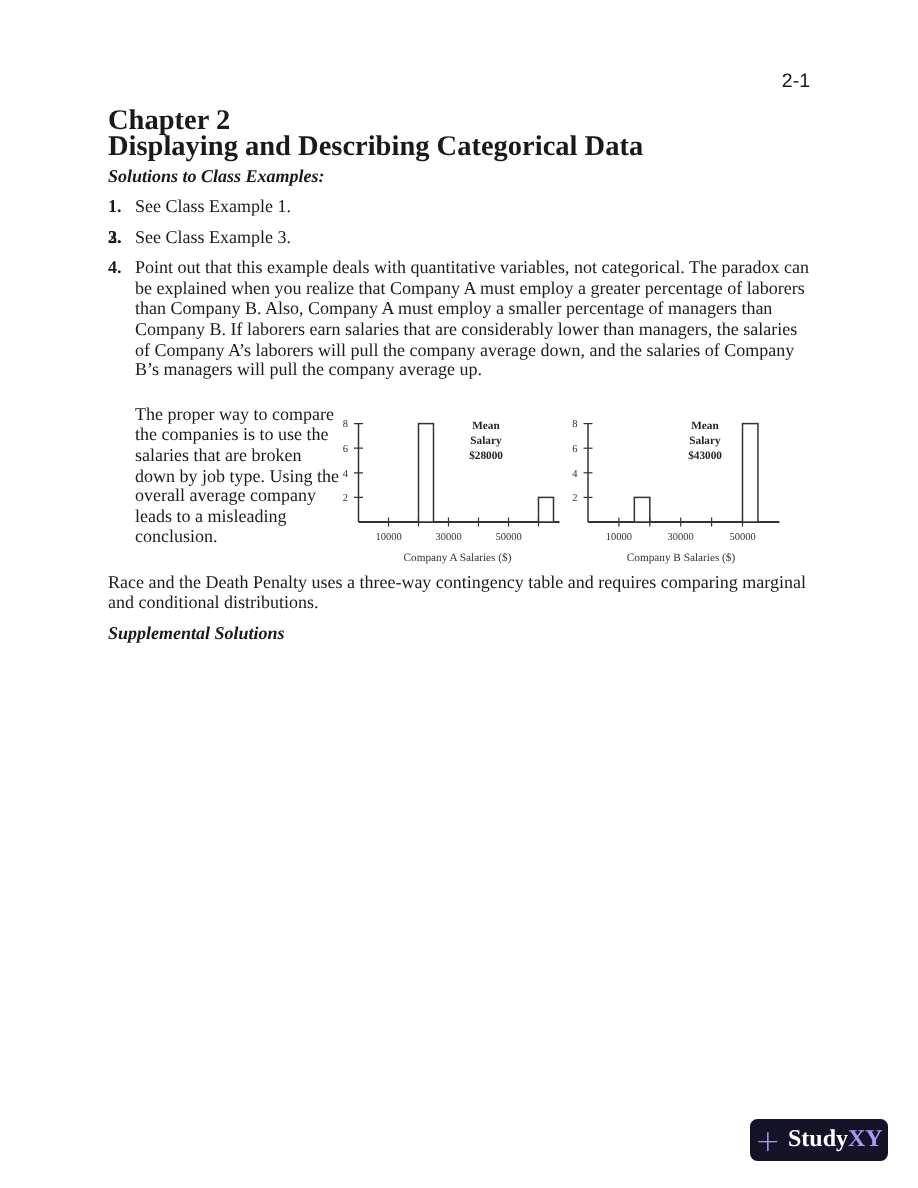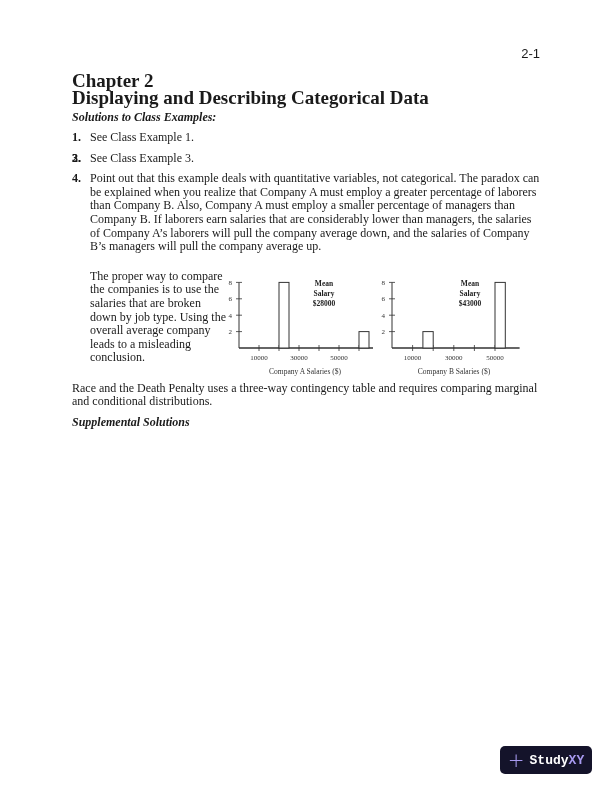--- a/index.html
+++ b/index.html
@@ -16,21 +16,21 @@
   .item4-body { margin-bottom: 16px; }
   .figure-row { position: relative; height: 112px; margin-left: 18px; }
   .side-text { position: absolute; left: 0; top: 0; width: 140px; font-size: 12px; line-height: 13.6px; }
   .chart { position: absolute; top: 2px; }
   .chart-a { left: 137px; }
   .chart-b { left: 290px; }
   .chart svg text { font-family: "Liberation Serif", serif; }
   .badge { position: absolute; right: 20px; bottom: 18px; width: 92px; height: 28px; background: #14132a;
            border-radius: 5px; display: flex; align-items: center; justify-content: center; gap: 5px; }
   .badge .plus { color: #a89af0; font-size: 20px; line-height: 20px; font-family: "DejaVu Sans", sans-serif; font-weight: 300; }
-  .badge .brand { font-family: Liberation Mono, monospace; font-weight: bold; font-size: 13px; color: #ffffff; }
+  .badge .brand { font-family: Liberation Serif, serif; font-weight: bold; font-size: 16px; color: #ffffff; }
   .badge .brand .xy { color: #a89af0; }
 </style>
 </head>
 <body>
 
 <div class="page-num">2-1</div>
 
 <div class="content">
   <h1 class="h-chapter">Chapter 2</h1>
   <h1 class="h-chapter">Displaying and Describing Categorical Data</h1>

